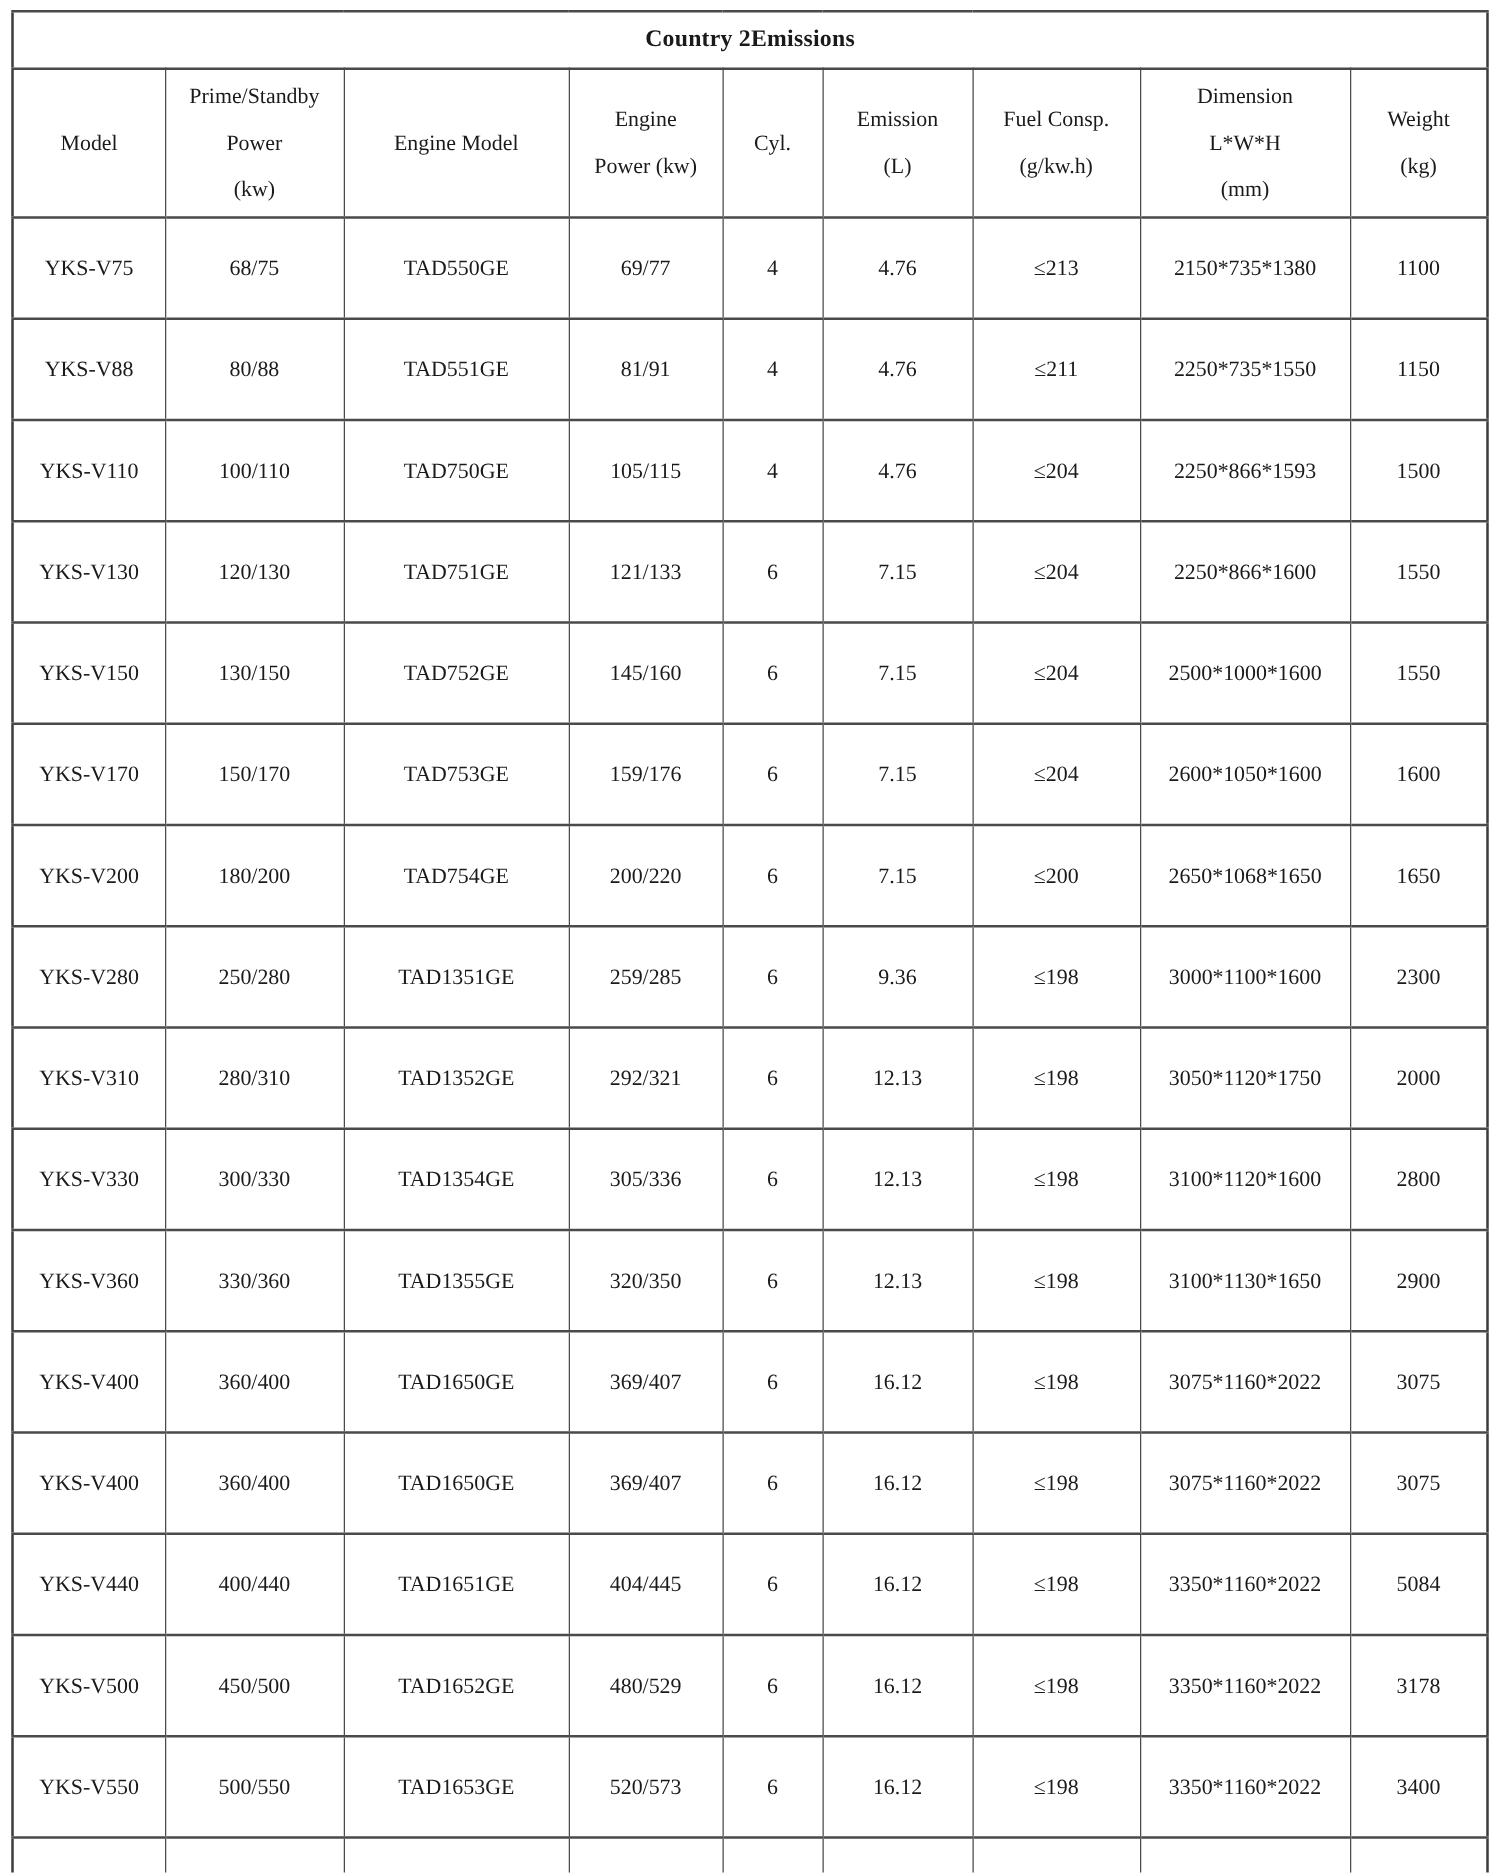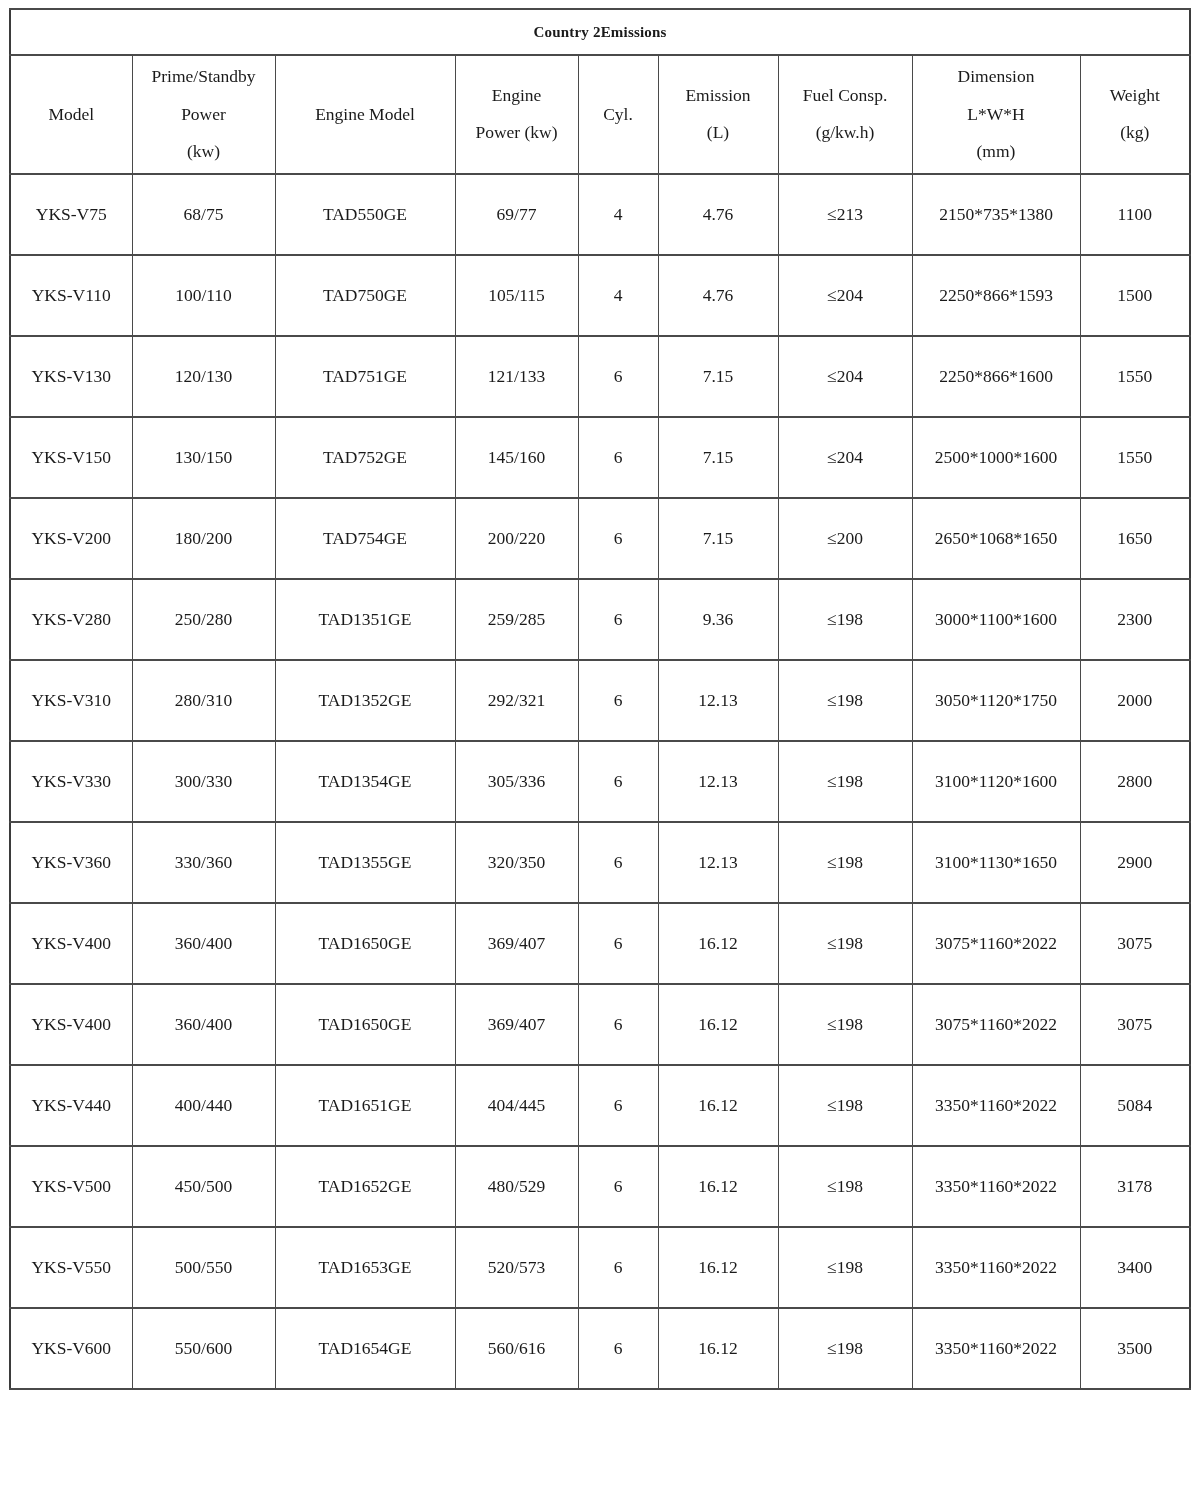--- a/index.html
+++ b/index.html
@@ -29,21 +29,21 @@
     border-top: 2px solid #4a4a4a;
     border-bottom: 2px solid #4a4a4a;
     text-align: center;
     vertical-align: middle;
     padding: 2px 4px;
     overflow: hidden;
     background: #ffffff;
   }
   tr.title-row td {
     height: 40px;
-    font-size: 15px;
+    font-size: 19px;
     font-weight: bold;
     letter-spacing: 0.2px;
     margin-top: 16px;
   }
   tr.header-row th {
     height: 112px;
     font-size: 17.5px;
     font-weight: normal;
     white-space: pre-line;
     line-height: 2.15;
@@ -100,20 +100,31 @@
           <td>68/75</td>
           <td>TAD550GE</td>
           <td>69/77</td>
           <td>4</td>
           <td>4.76</td>
           <td>≤213</td>
           <td>2150*735*1380</td>
           <td>1100</td>
         </tr>
         <tr class="data-row">
+          <td>YKS-V88</td>
+          <td>80/88</td>
+          <td>TAD551GE</td>
+          <td>81/91</td>
+          <td>4</td>
+          <td>4.76</td>
+          <td>≤211</td>
+          <td>2250*735*1550</td>
+          <td>1150</td>
+        </tr>
+        <tr class="data-row">
           <td>YKS-V110</td>
           <td>100/110</td>
           <td>TAD750GE</td>
           <td>105/115</td>
           <td>4</td>
           <td>4.76</td>
           <td>≤204</td>
           <td>2250*866*1593</td>
           <td>1500</td>
         </tr>
@@ -133,20 +144,31 @@
           <td>130/150</td>
           <td>TAD752GE</td>
           <td>145/160</td>
           <td>6</td>
           <td>7.15</td>
           <td>≤204</td>
           <td>2500*1000*1600</td>
           <td>1550</td>
         </tr>
         <tr class="data-row">
+          <td>YKS-V170</td>
+          <td>150/170</td>
+          <td>TAD753GE</td>
+          <td>159/176</td>
+          <td>6</td>
+          <td>7.15</td>
+          <td>≤204</td>
+          <td>2600*1050*1600</td>
+          <td>1600</td>
+        </tr>
+        <tr class="data-row">
           <td>YKS-V200</td>
           <td>180/200</td>
           <td>TAD754GE</td>
           <td>200/220</td>
           <td>6</td>
           <td>7.15</td>
           <td>≤200</td>
           <td>2650*1068*1650</td>
           <td>1650</td>
         </tr>

